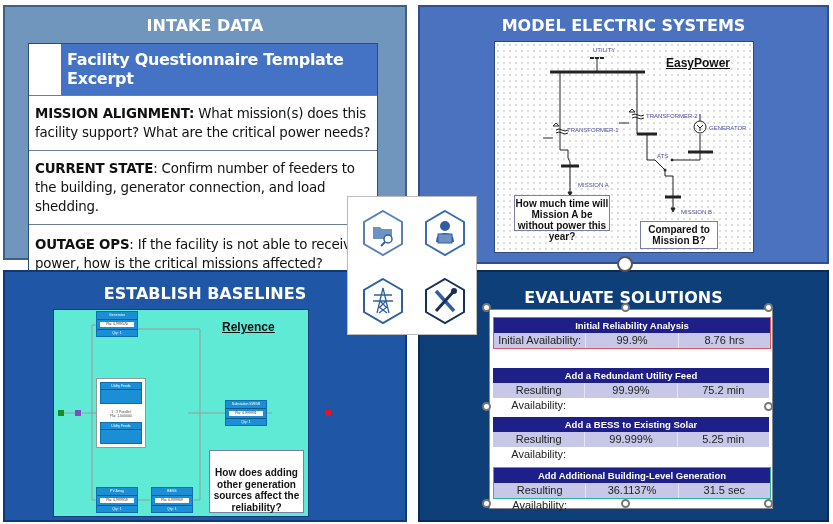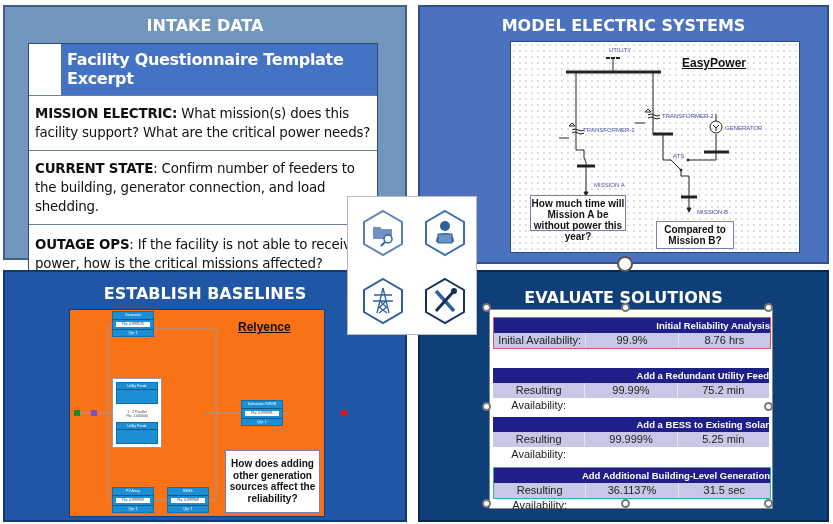--- a/index.html
+++ b/index.html
@@ -15,68 +15,68 @@
   .q-base .quad-title { top:12px; }
   .q-eval .quad-title { top:16px; }
 
   
   .questionnaire { position:absolute; left:23px; top:36px; width:348px; background:#fff; border:1px solid #2d4c7c; }
   .q-head { background:#4472c4; color:#fff; font-weight:bold; font-size:16px; padding:6px 6px 7px 6px; font-family:"DejaVu Sans", sans-serif; letter-spacing:-0.3px;margin-left:32px;}
   .q-row { padding:8px 6px; font-size:13.4px; line-height:19px; color:#111; border-top:1px solid #6b7f9a; font-family:"DejaVu Sans", sans-serif; letter-spacing:-0.2px;}
   .q-row b { font-weight:bold; }
 
   
-  .ep-canvas { position:absolute; left:90px; top:34px; width:258px; height:210px; background:#fff; border:1px solid #2c4a80;
-     background-image: radial-gradient(#dcdcdc 0.7px, transparent 0.8px); background-size:6px 6px;padding-left:30px; }
+  .ep-canvas { position:absolute; left:74px; top:34px; width:258px; height:210px; background:#fff; border:1px solid #2c4a80;
+     background-image: radial-gradient(#dcdcdc 0.7px, transparent 0.8px); background-size:6px 6px; }
   .ep-brand { position:absolute; left:171px; top:14px; font-weight:bold; font-size:12px; text-decoration:underline; color:#111; }
   .ep-svg { position:absolute; left:0; top:0; }
   .ep-q { position:absolute; background:#fff; border:1px solid #7a7fa8; font-weight:bold; font-size:10px; text-align:center; line-height:11px; color:#111; }
   .ep-q1 { left:19px; top:153px; width:96px; height:36px; padding-top:2px; box-sizing:border-box; }
   .ep-q2 { left:145px; top:179px; width:78px; height:28px; padding-top:2px; box-sizing:border-box; }
   .ep-lbl { font-size:6px; fill:#4b4fa0; font-family:"Liberation Sans", sans-serif; }
 
   
-  .rel-canvas { position:absolute; left:64px; top:37px; width:254px; height:206px; background:#f97316; border:1px solid #123c7a; }
+  .rel-canvas { position:absolute; left:48px; top:37px; width:254px; height:206px; background:#5eead4; border:1px solid #123c7a; }
   .rel-brand { position:absolute; left:168px; top:10px; font-weight:bold; font-size:12px; text-decoration:underline; color:#111; }
   .rel-block { position:absolute; width:42px; background:#1a8fd6; border:1px solid #0d6fae; box-sizing:border-box; }
   .rel-block .rb-title { font-size:3.5px; color:#fff; text-align:center; border-bottom:1px solid #0a5a8e; height:7px; line-height:7px; }
   .rel-block .rb-val { margin:2px 3px; background:#fff; font-size:3.5px; text-align:center; color:#333; height:5px; line-height:5px; }
   .rel-block .rb-qty { font-size:3.5px; color:#fff; text-align:center; border-top:1px solid #0a5a8e; height:6px; line-height:6px; }
   .rel-group { position:absolute; left:86px; top:68px; width:48px; height:68px; border:1px solid #999; background:#fff; }
   .rel-sub { position:absolute; left:3px; width:42px; height:22px; background:#1a8fd6; border:1px solid #0d6fae; box-sizing:border-box; }
   .rel-sub .rb-title { font-size:3.5px; color:#fff; text-align:center; border-bottom:1px solid #0a5a8e; height:6px; line-height:6px; }
   .rel-group-txt { position:absolute; left:0; right:0; top:31px; text-align:center; font-size:3.5px; line-height:4px; color:#444; }
   .rel-node { position:absolute; width:6px; height:6px; box-sizing:border-box; }
-  .rel-q { position:absolute; left:155px; top:140px; width:95px; height:63px; border:1px solid #7a7fa8; background:#fff; font-weight:bold; font-size:10px; line-height:11.5px; text-align:center; color:#111; padding-top:7px; box-sizing:border-box; }
+  .rel-q { position:absolute; left:155px; top:140px; width:95px; height:63px; border:1px solid #7a7fa8; background:#fff; font-weight:bold; font-size:10px; line-height:11.5px; text-align:center; color:#111; padding-top:16px; box-sizing:border-box; }
 
   
   .eval-frame { position:absolute; left:69px; top:37px; width:282px; height:198px; background:#fff; border:1px solid #888; }
   .step { position:absolute; left:3px; width:276px; }
-  .step-head { background:#1f1f8a; color:#fff; font-weight:bold; font-size:9.5px; text-align:right; height:15px; line-height:15px; }
+  .step-head { background:#1f1f8a; color:#fff; font-weight:bold; font-size:9.5px; text-align:center; height:15px; line-height:15px; }
   .step-row { display:flex; background:#c7c8e8; height:15px; line-height:15px; font-size:11px; color:#222; }
   .step-row span { flex:1; text-align:center; border-left:1px solid #e4e4f4; }
   .step-row span:first-child { border-left:none; }
   .step-1 { top:7px; border:1px solid #e0575f; }
   .step-4 { border:1px solid #2fb39c; }
   .arrow { position:absolute; left:132px; width:0; height:0; }
   .handle { position:absolute; width:9px; height:9px; border-radius:50%; background:#fff; border:2px solid #777; box-sizing:border-box; }
   .rotate { position:absolute; left:617px; top:256px; width:16px; height:16px; border-radius:50%; background:#fff; border:2px solid #555; box-sizing:border-box; }
 
   
   .icon-panel { position:absolute; left:347px; top:196px; width:130px; height:139px; background:#fff; border:1px solid #bbb; box-sizing:border-box; }
   .hex { position:absolute; width:44px; height:48px; }
 </style>
 </head>
 <body>
 
 <div class="quad q-intake">
   <div class="quad-title">INTAKE DATA</div>
   <div class="questionnaire">
     <div class="q-head">Facility Questionnaire Template Excerpt</div>
-    <div class="q-row"><b>MISSION ELECTRIC:</b><span> What mission(s) does this facility support? What are the critical power needs?</span></div>
+    <div class="q-row"><b>MISSION ALIGNMENT:</b><span> What mission(s) does this facility support? What are the critical power needs?</span></div>
     <div class="q-row"><b>CURRENT STATE</b><span>: Confirm number of feeders to the building, generator connection, and load shedding.</span></div>
     <div class="q-row" style="padding-top:10px;padding-bottom:10px;"><b>OUTAGE OPS</b><span>: If the facility is not able to receive power, how is the critical missions affected?</span></div>
   </div>
 </div>
 
 <div class="quad q-model">
   <div class="quad-title">MODEL ELECTRIC SYSTEMS</div>
   <div class="ep-canvas">
     <svg class="ep-svg" width="258" height="210">
       <g stroke="#222" fill="none" stroke-width="1">

